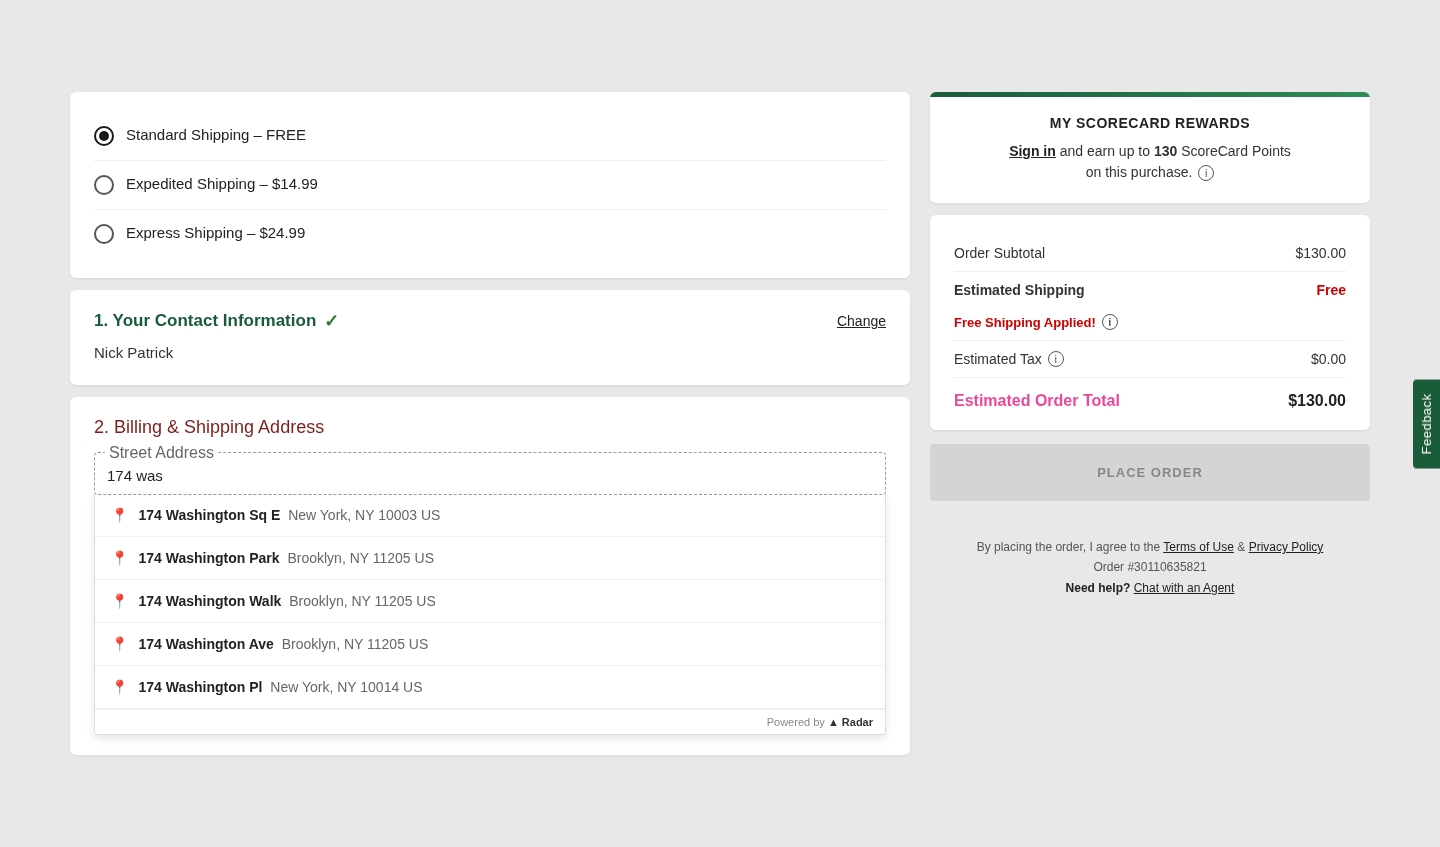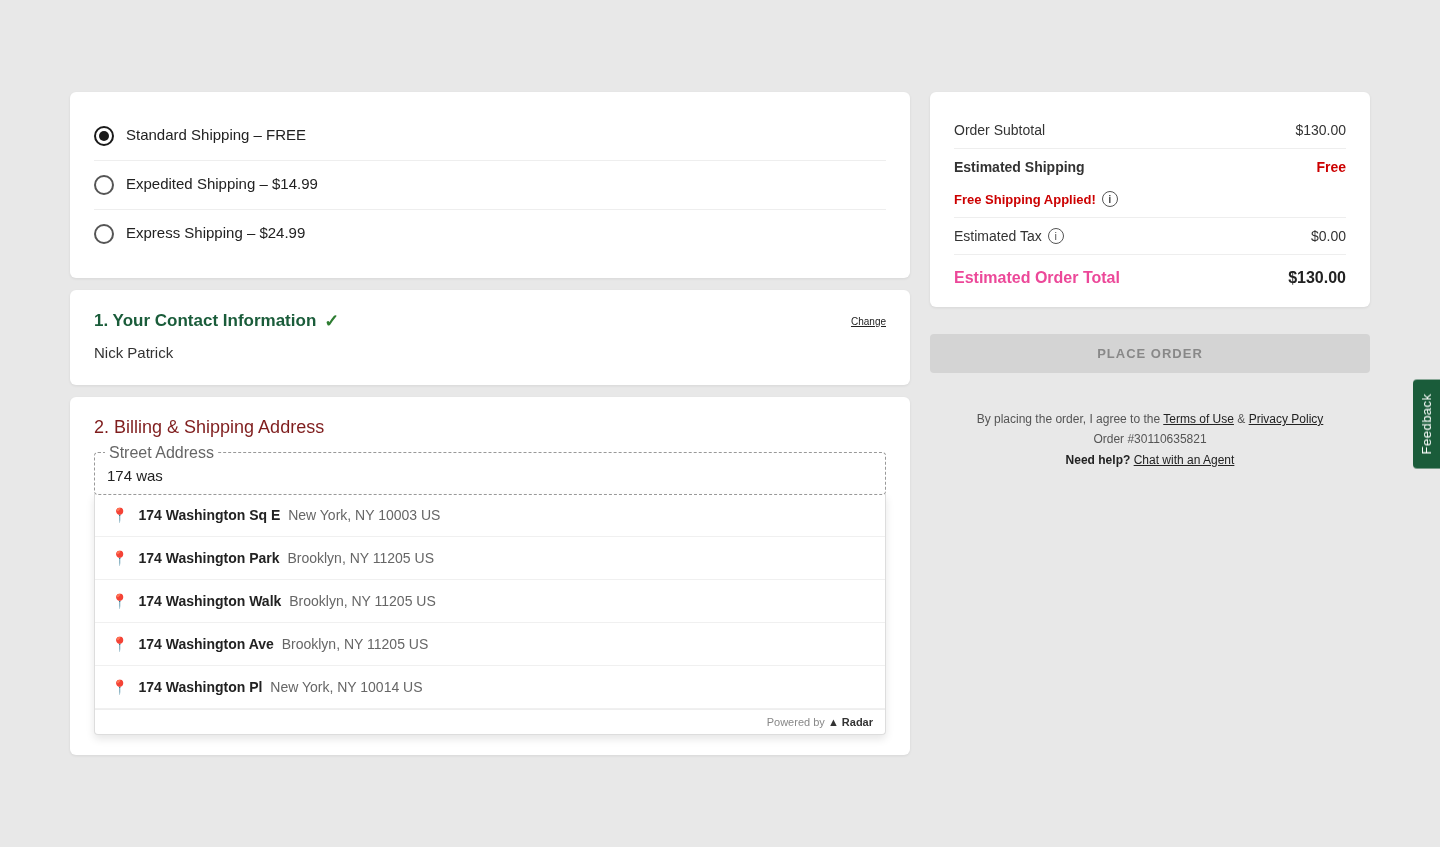--- a/index.html
+++ b/index.html
@@ -96,21 +96,21 @@
       color: #1a5c3a;
       display: flex;
       align-items: center;
       gap: 8px;
     }
     .checkmark {
       color: #2e7d32;
       font-size: 18px;
     }
     .change-link {
-      font-size: 10px;
+      font-size: 14px;
       color: #222;
       text-decoration: underline;
       cursor: pointer;
       font-weight: normal;
       margin-left: 35px;
     }
     .contact-name {
       font-size: 15px;
       color: #333;
       margin-bottom: 4px;
@@ -334,27 +334,27 @@
       font-weight: bold;
       color: #222;
     }
     
     .place-order-btn {
       width: 100%;
       background: #d4d4d4;
       color: #888;
       border: none;
       border-radius: 4px;
-      padding: 12px;
+      padding: 21px;
       font-size: 13px;
       font-weight: bold;
       letter-spacing: 1px;
       text-transform: uppercase;
       cursor: pointer;
-      margin-top: 15px;
+      margin-top: 2px;
     }
     .order-footer {
       text-align: center;
       font-size: 12px;
       color: #555;
       line-height: 1.7;
       margin-top: 24px;
     }
     .order-footer a {
       color: #222;
@@ -475,20 +475,35 @@
             <span>Powered by</span>
             <span class="radar-logo">▲ Radar</span>
           </div>
         </div>
       </div>
 
     </div>
 
     <div class="right-col">
 
+      <div class="scorecard-card">
+        <div class="scorecard-top-bar"></div>
+        <div class="scorecard-body">
+          <div class="scorecard-title">MY SCORECARD REWARDS</div>
+          <div class="scorecard-text">
+            <span class="sign-in-link">Sign in</span>
+            <span> and earn up to </span>
+            <strong>130</strong>
+            <span> ScoreCard Points</span>
+            <br>
+            <span>on this purchase. </span>
+            <span class="info-icon">i</span>
+          </div>
+        </div>
+      </div>
 
       <div class="order-summary-card">
         <div class="order-row">
           <span class="order-row-label">Order Subtotal</span>
           <span class="order-row-value">$130.00</span>
         </div>
         <div class="order-row">
           <div class="label-row">
             <span class="order-row-label">Estimated Shipping</span>
             <div class="free-shipping-note">

